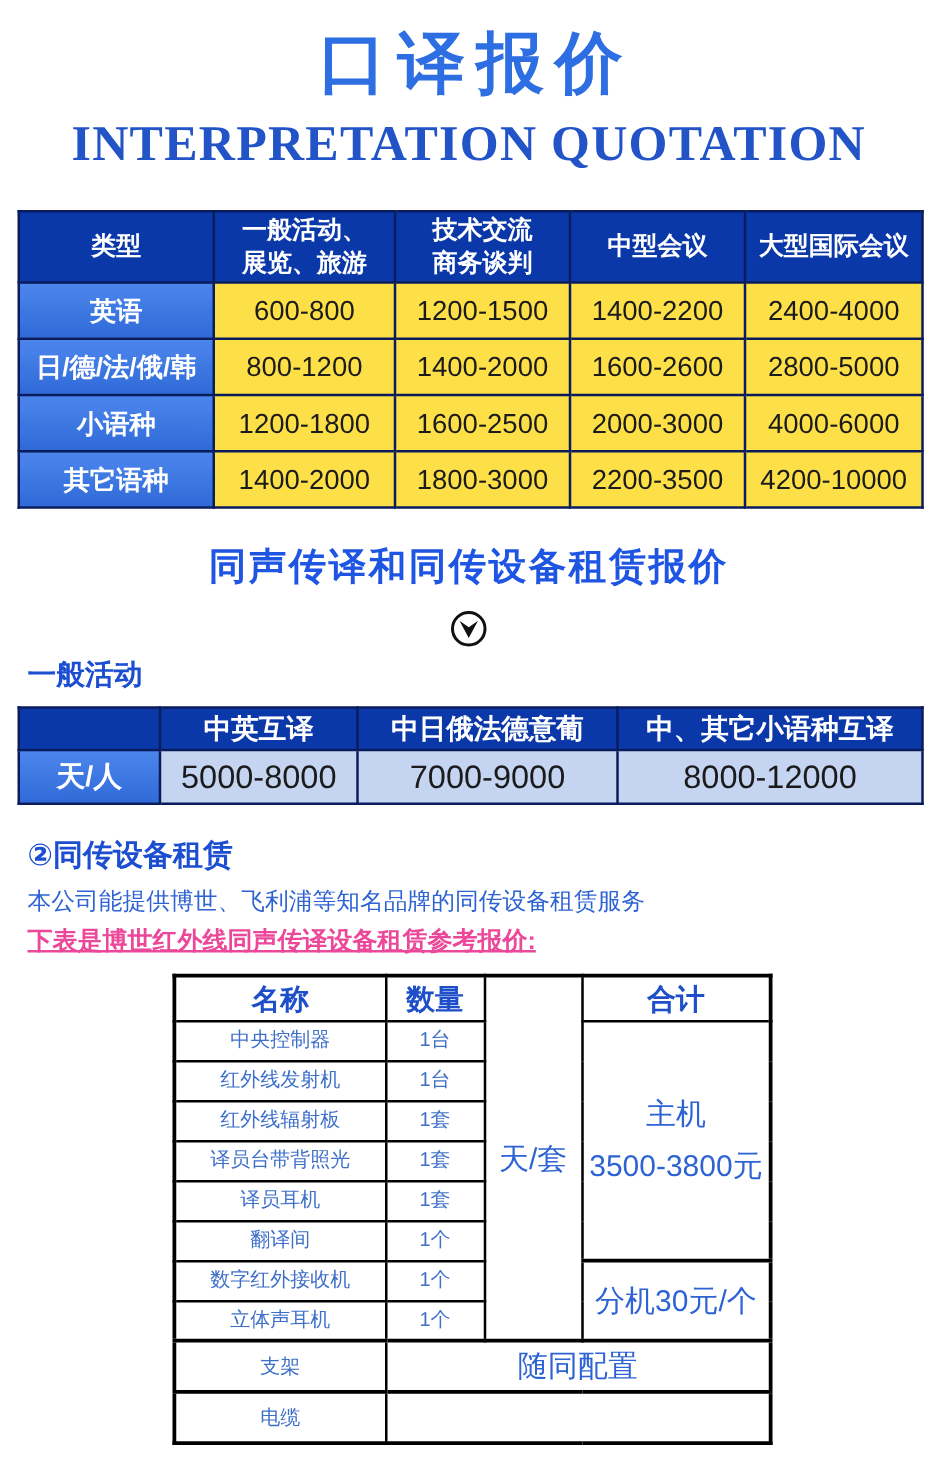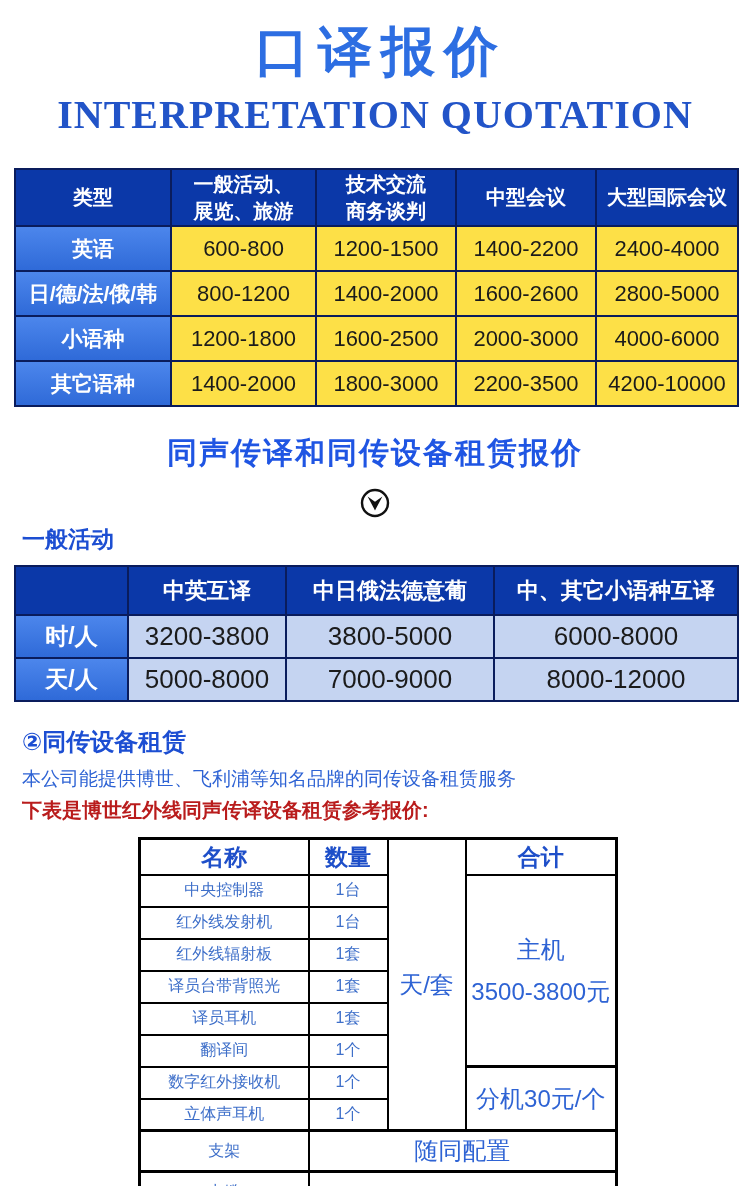--- a/index.html
+++ b/index.html
@@ -39,26 +39,26 @@
   .mid-heading {
     margin-top:26px; text-align:center;
     font-size:30px; font-weight:700; letter-spacing:2px; color:#1F55E3;
   }
   .arrow-wrap { text-align:center; margin-top:14px; height:30px; }
 
   
   .sec-title { margin:6px 0 0 22px; font-size:23px; font-weight:700; color:#1C4ED2; }
   .sec-title2 { margin:24px 0 0 22px; font-size:24px; font-weight:700; color:#1C4ED2; }
   .body-line1 { margin:8px 0 0 22px; font-size:19px; color:#2E63D4; }
-  .body-line2 { margin:5px 0 0 22px; font-size:20px; font-weight:700; color:#b91c1c; }
+  .body-line2 { margin:5px 0 0 22px; font-size:20px; font-weight:700; color:#ec4899;text-decoration:underline; }
 
   
   .t2 { width:723px; margin:10px 13px 0 14px; }
   .t2 th, .t2 td { border:2px solid #0A1C5C; text-align:center; vertical-align:middle; }
-  .t2 .hrow th { height:49px; background:#0B38A8; color:#fff; font-size:22px; font-weight:700; }
+  .t2 .hrow th { height:34px; background:#0B38A8; color:#fff; font-size:22px; font-weight:700; }
   .t2 .rowlabel {
     background:linear-gradient(180deg,#4C86EC,#2F6AD8);
     color:#fff; font-size:23px; font-weight:700; height:43px;
   }
   .t2 td { background:#C5D4F1; color:#1b1b1b; font-size:26px; }
 
   
   .t3 { width:477px; margin:13px 0 0 138px; border:3px solid #000; }
   .t3 th, .t3 td { border:2px solid #000; text-align:center; vertical-align:middle; background:#fff; }
   .t3 .hrow th { height:36px; color:#1E4FC9; font-size:23px; font-weight:700;margin-top:47px; }
@@ -149,26 +149,20 @@
         <col style="width:244px">
       </colgroup>
     <tbody>
       <tr class="hrow">
         <th></th>
         <th>中英互译</th>
         <th>中日俄法德意葡</th>
         <th>中、其它小语种互译</th>
       </tr>
       <tr>
-        <td class="rowlabel">时/人</td>
-        <td>3200-3800</td>
-        <td>3800-5000</td>
-        <td>6000-8000</td>
-      </tr>
-      <tr>
         <td class="rowlabel">天/人</td>
         <td>5000-8000</td>
         <td>7000-9000</td>
         <td>8000-12000</td>
       </tr>
     </tbody>
   </table>
 
   <div class="sec-title2">②同传设备租赁</div>
   <p class="body-line1">本公司能提供博世、飞利浦等知名品牌的同传设备租赁服务</p>

